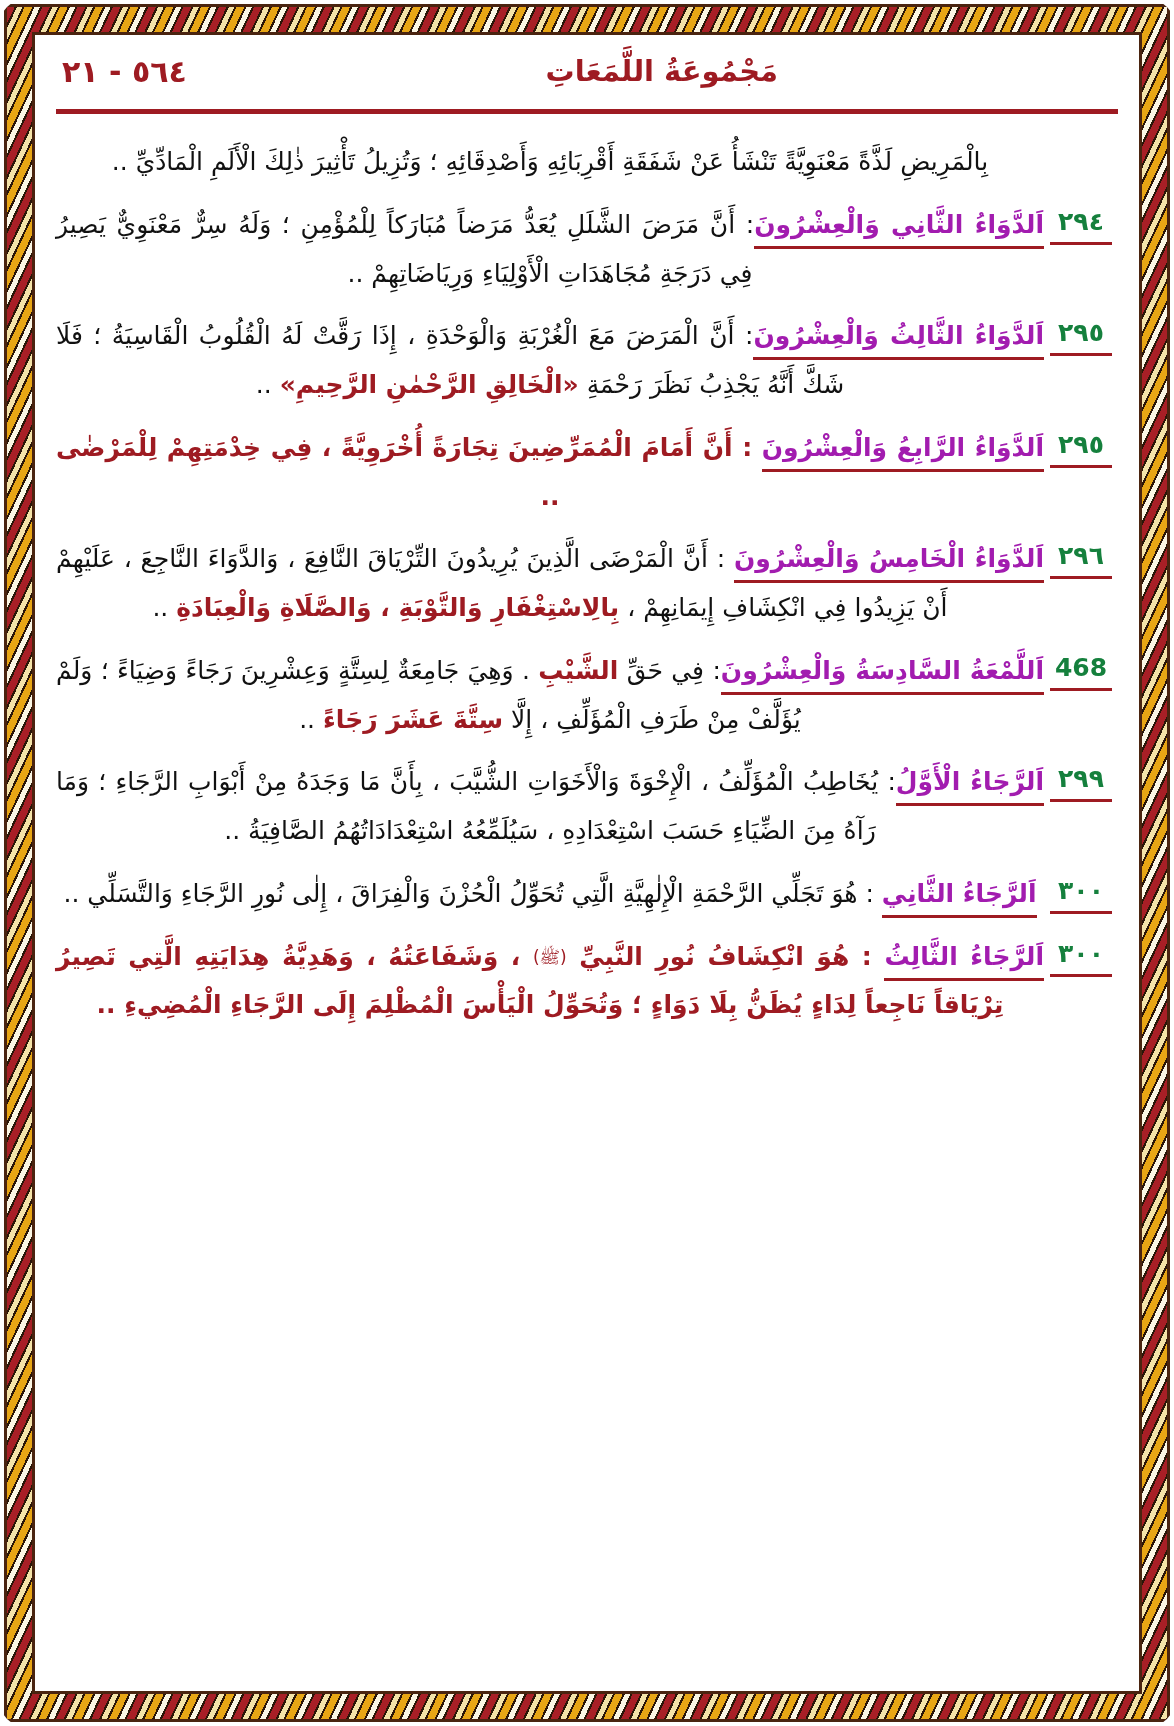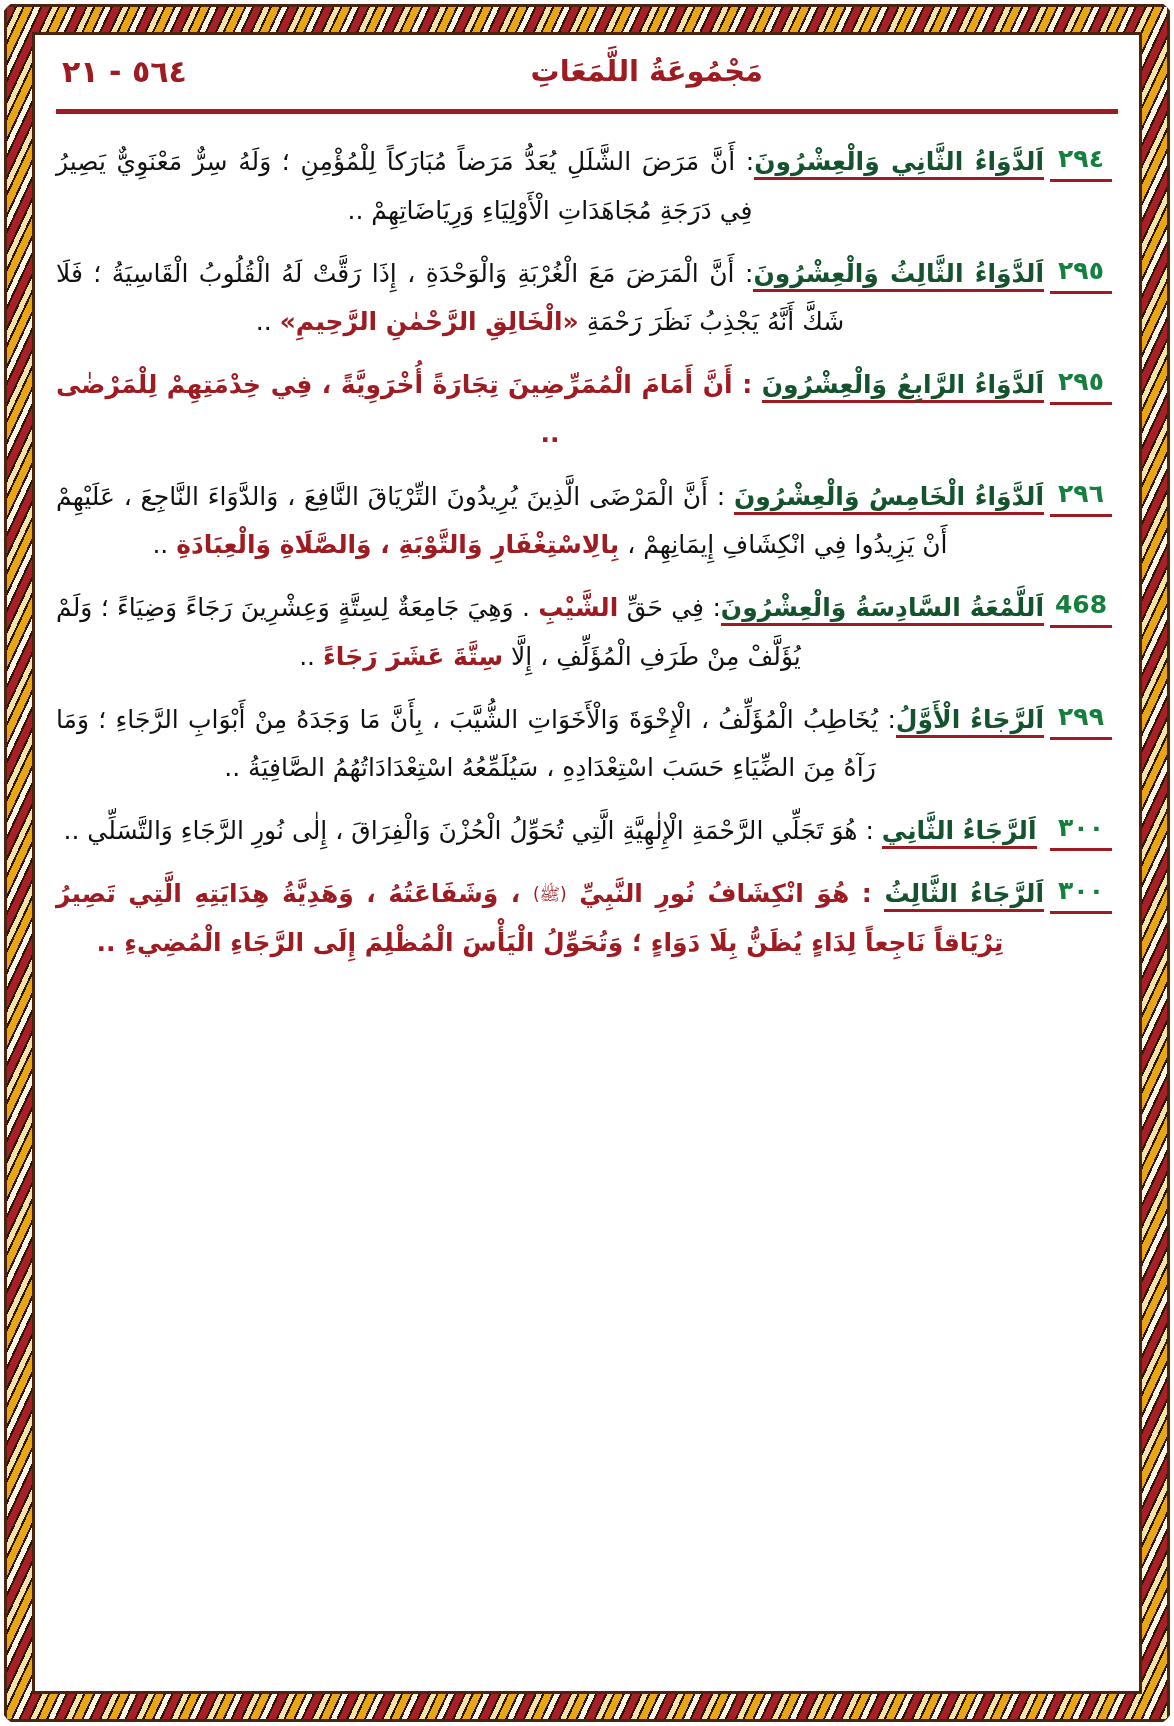--- a/index.html
+++ b/index.html
@@ -77,21 +77,21 @@
     left: 6px;
     top: 2px;
     font-size: 30px;
     font-weight: bold;
     letter-spacing: 2px;
     direction: ltr;
     unicode-bidi: isolate;
   }
   .header-title {
     position: absolute;
-    right: 355px;
+    right: 340px;
     top: 2px;
     font-size: 29px;
     font-weight: bold;
   }
   .header-rule {
     position: absolute;
     left: 0;
     right: 0;
     top: 57px;
     height: 5px;
@@ -142,24 +142,24 @@
     flex: 1 1 auto;
     font-size: 25px;
     line-height: 1.95;
     color: #111111;
     text-align: justify;
     text-align-last: center;
   }
   .para-body.all-red { color: #9e1b22; }
 
   .hd {
-    color: #14532d;
+    color: #a21caf;
     font-weight: bold;
     border-bottom: 3px solid #9e1b22;
-    padding-bottom: 1px;
+    padding-bottom: 7px;
   }
   .rd {
     color: #9e1b22;
     font-weight: bold;
     margin-top: 38px;
   }
   .para-body.all-red .hd { border-bottom-color: #9e1b22; margin-top: 15px; }
 
   .honorific {
     font-size: 17px;
@@ -184,20 +184,24 @@
 
   <div class="content">
 
     <div class="page-header">
       <div class="header-folio">٥٦٤ - ٢١</div>
       <div class="header-title">مَجْمُوعَةُ اللَّمَعَاتِ</div>
       <div class="header-rule"></div>
     </div>
 
     <div class="body-text">
+        <div class="para lead-para">
+          <div class="para-num blank"></div>
+          <div class="para-body"><span>بِالْمَرِيضِ لَذَّةً مَعْنَوِيَّةً تَنْشَأُ عَنْ شَفَقَةِ أَقْرِبَائِهِ وَأَصْدِقَائِهِ ؛ وَتُزِيلُ تَأْثِيرَ ذٰلِكَ الْأَلَمِ الْمَادِّيِّ ..</span></div>
+        </div>
         <div class="para">
           <div class="para-num underlined">٢٩٤</div>
           <div class="para-body"><span class="hd">اَلدَّوَاءُ الثَّانِي وَالْعِشْرُونَ</span><span>: أَنَّ مَرَضَ الشَّلَلِ يُعَدُّ مَرَضاً مُبَارَكاً لِلْمُؤْمِنِ ؛ وَلَهُ سِرٌّ مَعْنَوِيٌّ يَصِيرُ فِي دَرَجَةِ مُجَاهَدَاتِ الْأَوْلِيَاءِ وَرِيَاضَاتِهِمْ ..</span></div>
         </div>
         <div class="para">
           <div class="para-num underlined">٢٩٥</div>
           <div class="para-body"><span class="hd">اَلدَّوَاءُ الثَّالِثُ وَالْعِشْرُونَ</span><span>: أَنَّ الْمَرَضَ مَعَ الْغُرْبَةِ وَالْوَحْدَةِ ، إِذَا رَقَّتْ لَهُ الْقُلُوبُ الْقَاسِيَةُ ؛ فَلَا شَكَّ أَنَّهُ يَجْذِبُ نَظَرَ رَحْمَةِ </span><span class="rd">«الْخَالِقِ الرَّحْمٰنِ الرَّحِيمِ»</span><span> ..</span></div>
         </div>
         <div class="para">
           <div class="para-num underlined">٢٩٥</div>

